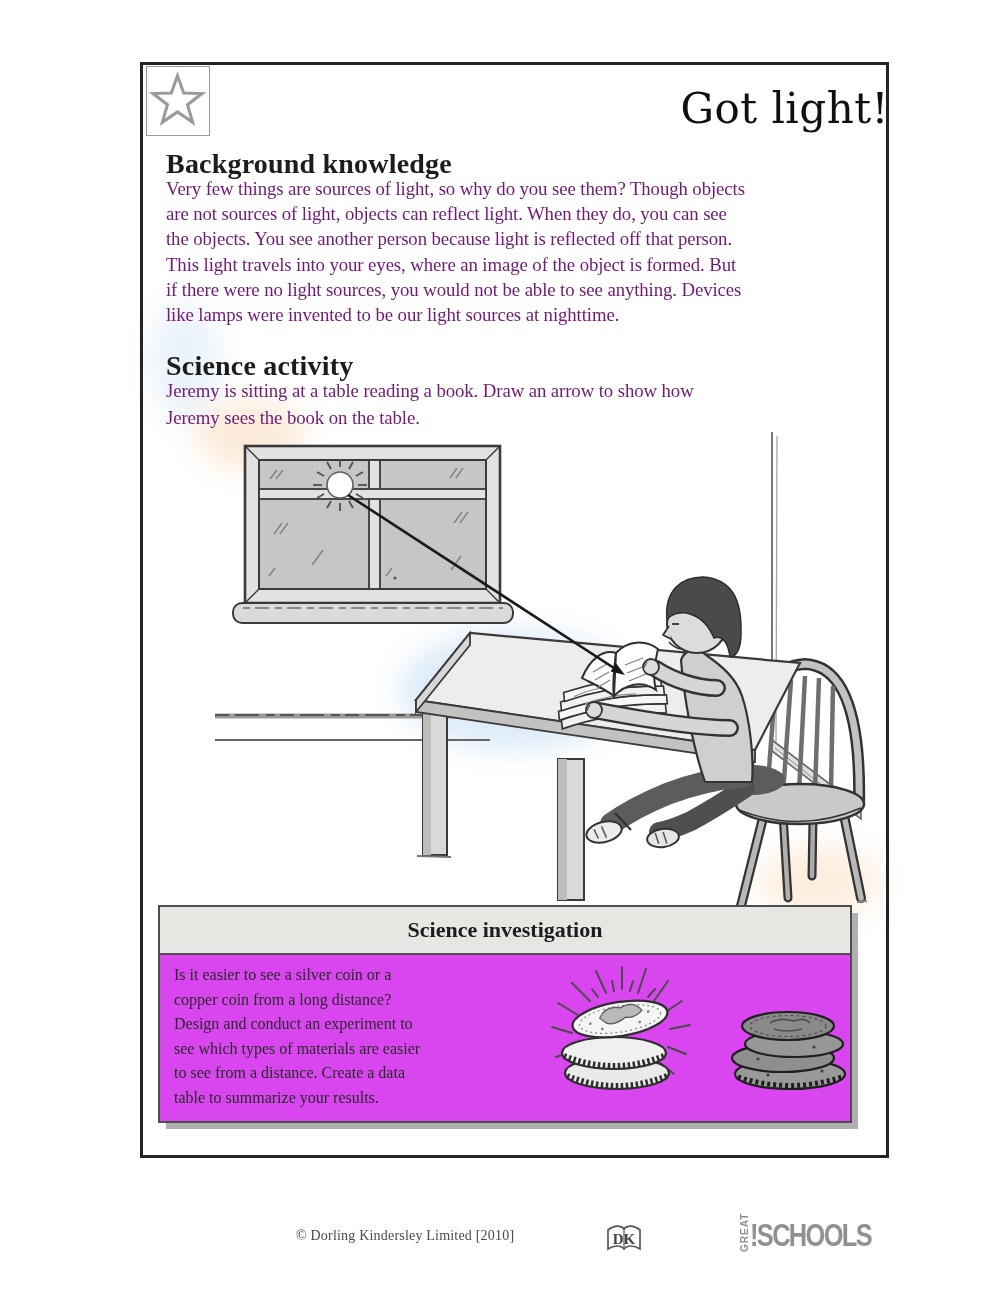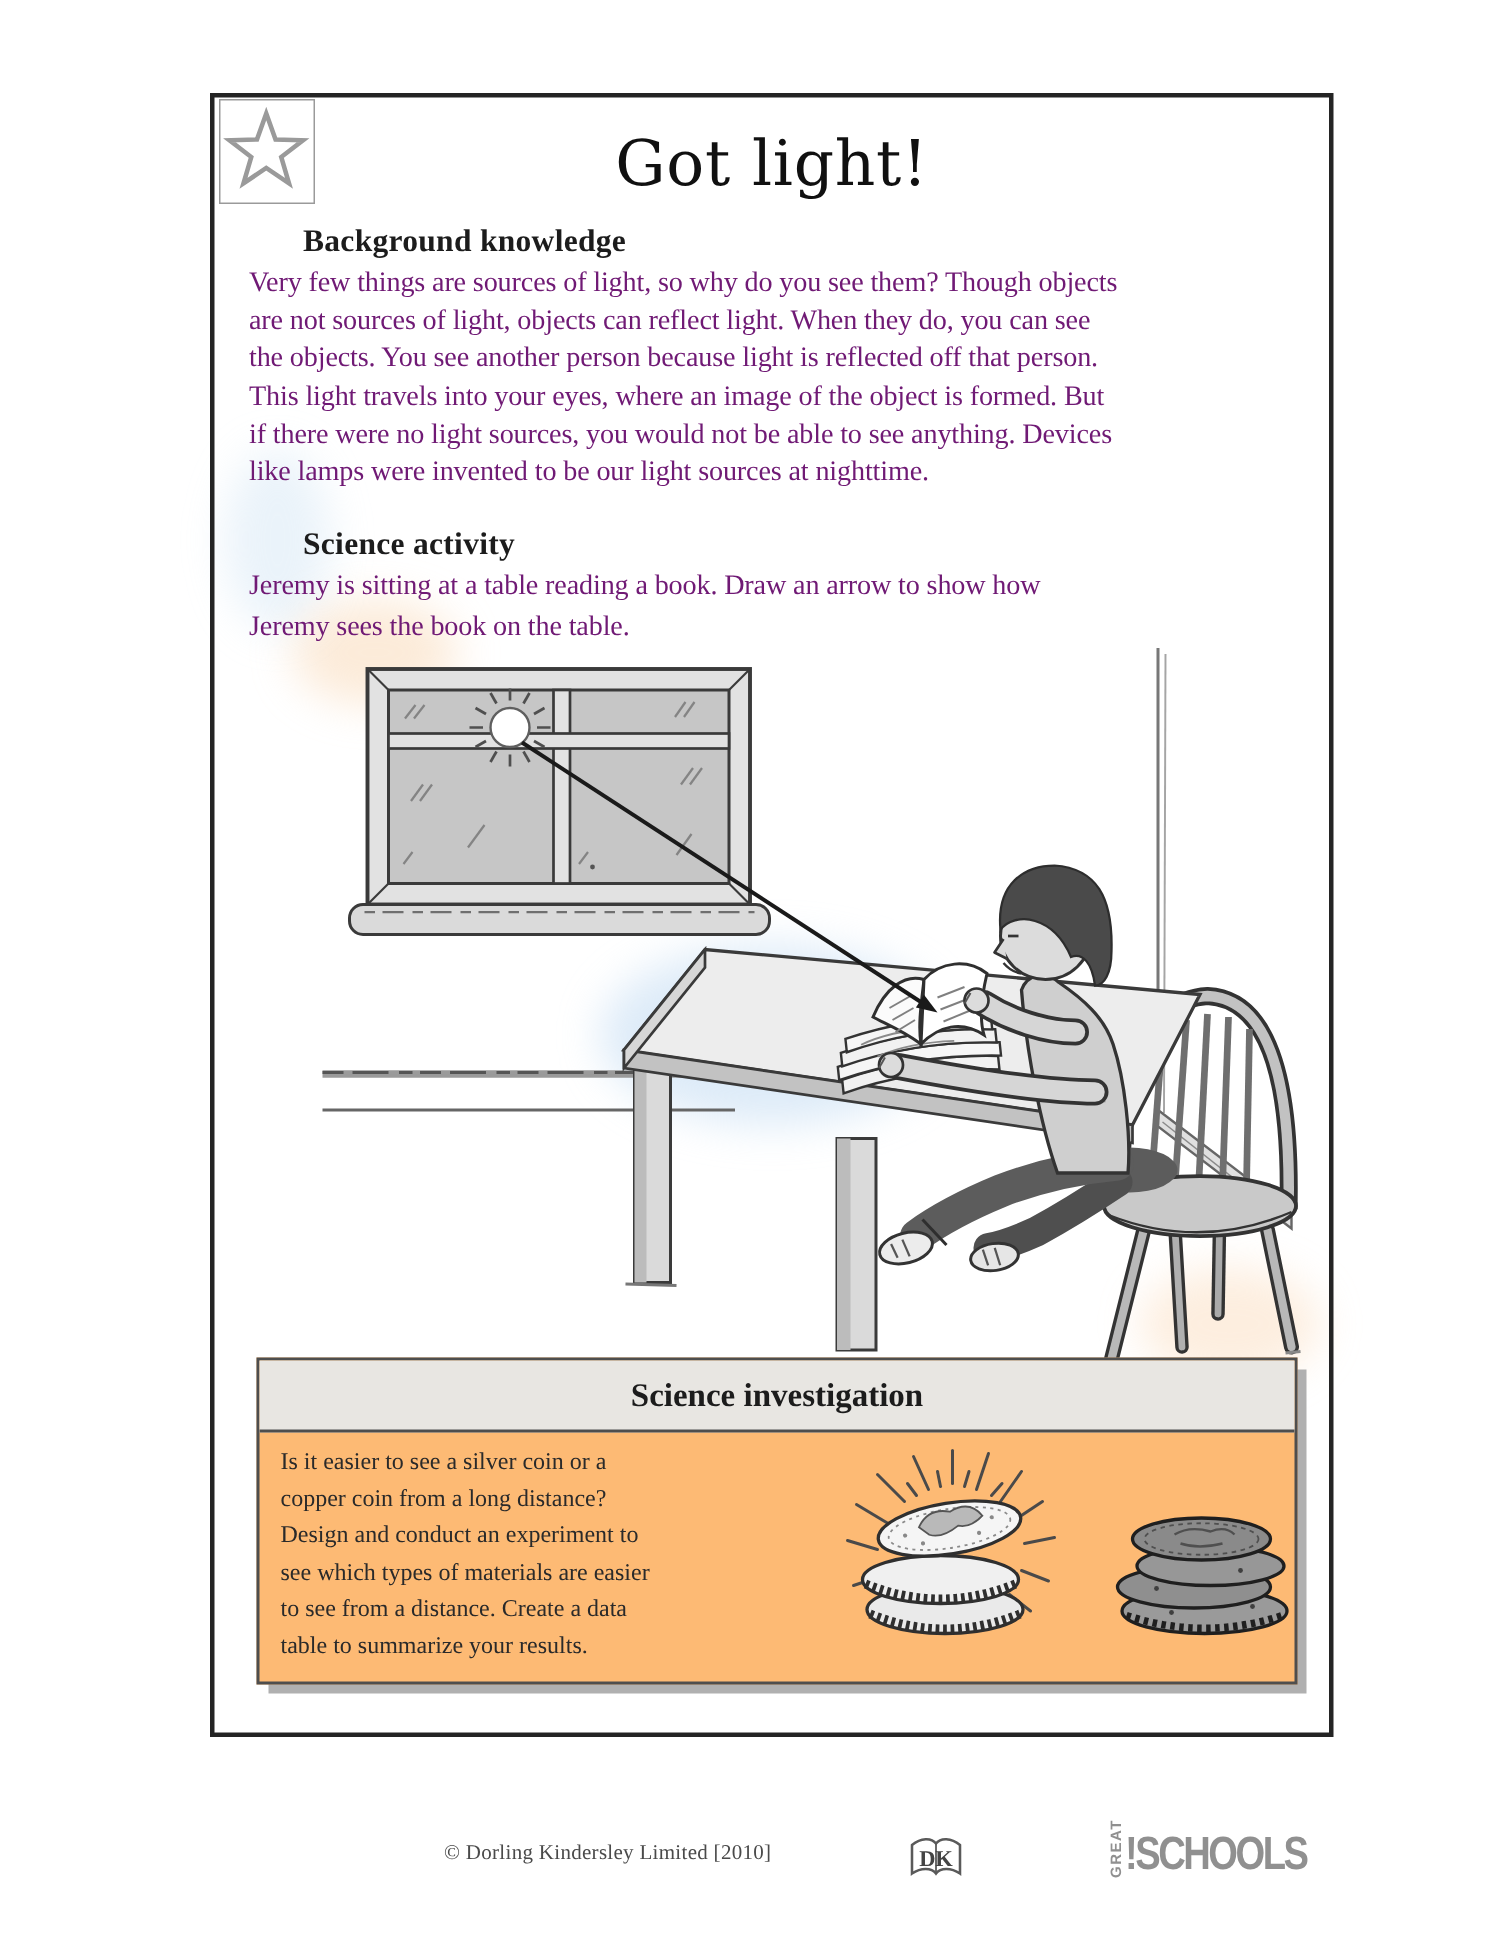--- a/index.html
+++ b/index.html
@@ -16,43 +16,42 @@
 
   #frame{
     position:absolute;left:140px;top:62px;width:749px;height:1096px;
     border:3.5px solid #242424;background:transparent;box-sizing:border-box;
   }
   #star-box{
     position:absolute;left:146px;top:66px;width:64px;height:70px;
     border:1.5px solid #9a9a9a;background:#ffffff;box-sizing:border-box;
   }
   #title{
-    position:absolute;left:140px;top:84px;width:749px;text-align:center;
+    position:absolute;left:140px;top:84px;width:749px;text-align:right;
     font-family:"DejaVu Serif","Liberation Serif",serif;font-size:42px;color:#101010;
     letter-spacing:.5px;
   }
   .heading{
-    position:absolute;left:166px;font-size:21px;font-weight:bold;color:#1c1c1c;
+    position:absolute;left:166px;font-size:28px;font-weight:bold;color:#1c1c1c;
     letter-spacing:.2px;
-    margin-left:36px;
   }
   .bodytext{
     position:absolute;left:166px;width:714px;font-size:18.8px;line-height:25.2px;
     color:#701a75;white-space:pre-line;letter-spacing:-0.1px;
   }
   #bg-heading{top:148px;}
   #bg-text{top:176px;}
   #act-heading{top:350px;}
   #act-text{top:378px;line-height:26.5px;}
 
   #illustration{position:absolute;left:145px;top:428px;width:730px;height:482px;}
 
   #invest-box{
-    position:absolute;left:171px;top:905px;width:694px;height:218px;
-    border:2.5px solid #4e4e4e;background:#fdba74;box-sizing:border-box;
+    position:absolute;left:158px;top:905px;width:694px;height:218px;
+    border:2.5px solid #4e4e4e;background:#d946ef;box-sizing:border-box;
     box-shadow:7px 7px 0 -1px #b0b0b0;
   }
   #invest-header{
     position:absolute;left:0;top:0;right:0;height:48px;background:#e8e6e2;
     border-bottom:2px solid #4e4e4e;box-sizing:border-box;
     display:flex;align-items:center;justify-content:center;
     font-size:22px;font-weight:bold;color:#1c1c1c;
   }
   #invest-text{
     position:absolute;left:14px;top:56px;width:370px;font-size:16px;line-height:24.6px;

